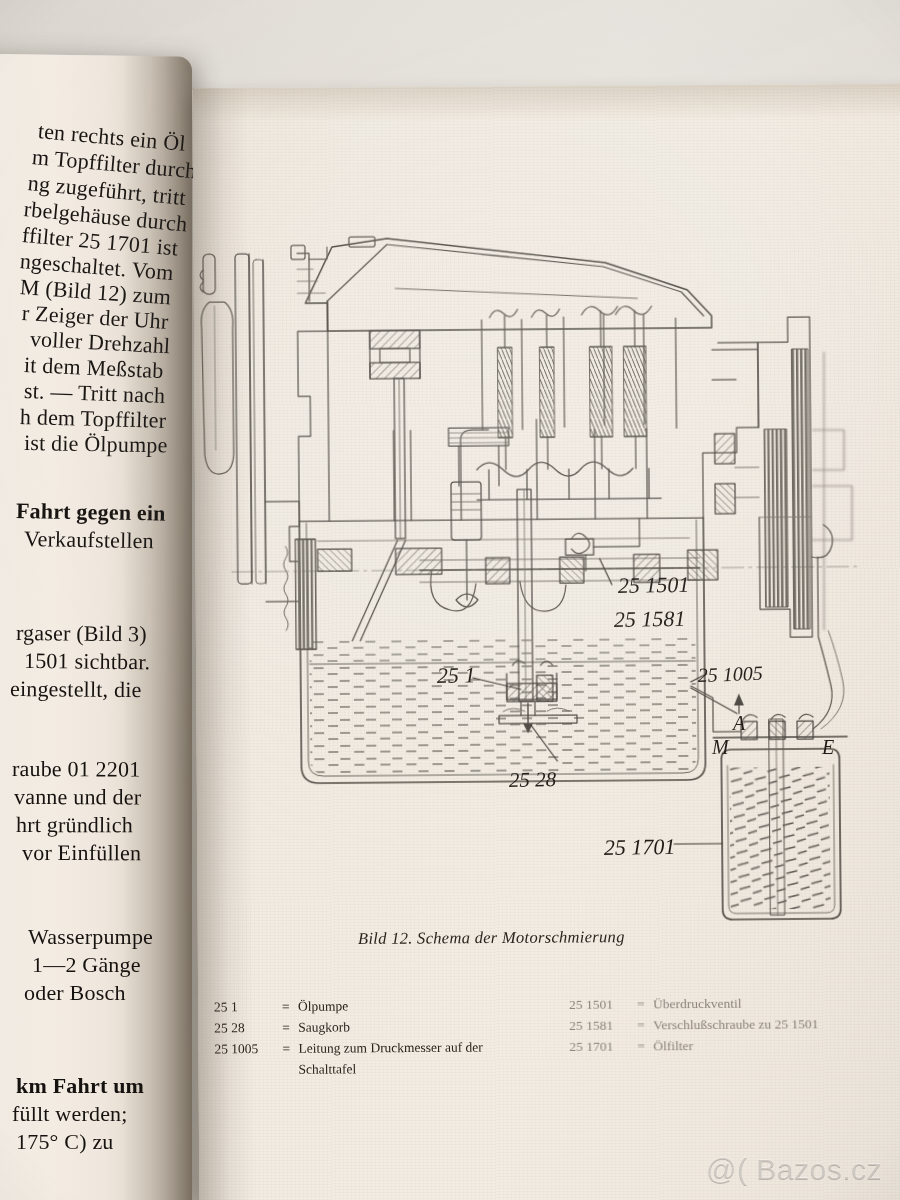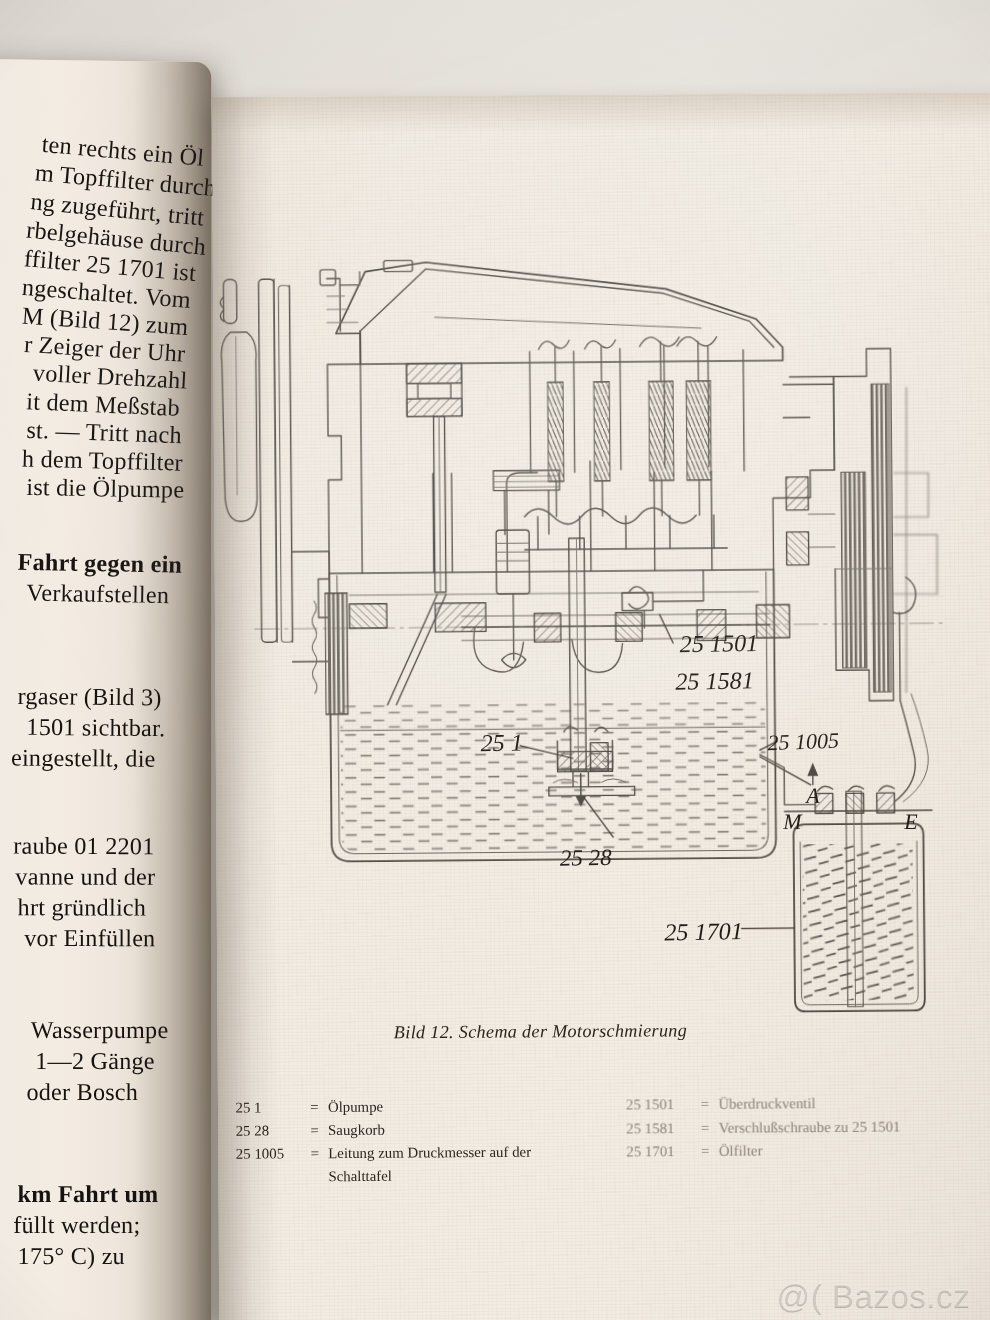--- a/index.html
+++ b/index.html
@@ -117,21 +117,21 @@
   }
   .legend .num{width:68px;flex:0 0 68px;}
   .legend .eq{width:16px;flex:0 0 16px;}
   .legend .desc{flex:1 1 auto;}
   .legend .cont{padding-left:84px;font-size:13.5px;line-height:1.55;}
   .legend .colR .row{opacity:.52;filter:blur(.45px);}
 
   
   .watermark{
     position:absolute;
-    right:18px;bottom:4px;
+    right:18px;bottom:14px;
     font-family:"Liberation Sans", sans-serif;
     font-size:30px;
     letter-spacing:.5px;
     color:rgba(255,255,255,.30);
     text-shadow:0 1px 0 rgba(90,84,74,.35);
     white-space:nowrap;
   }
 
   
   .vignette{

